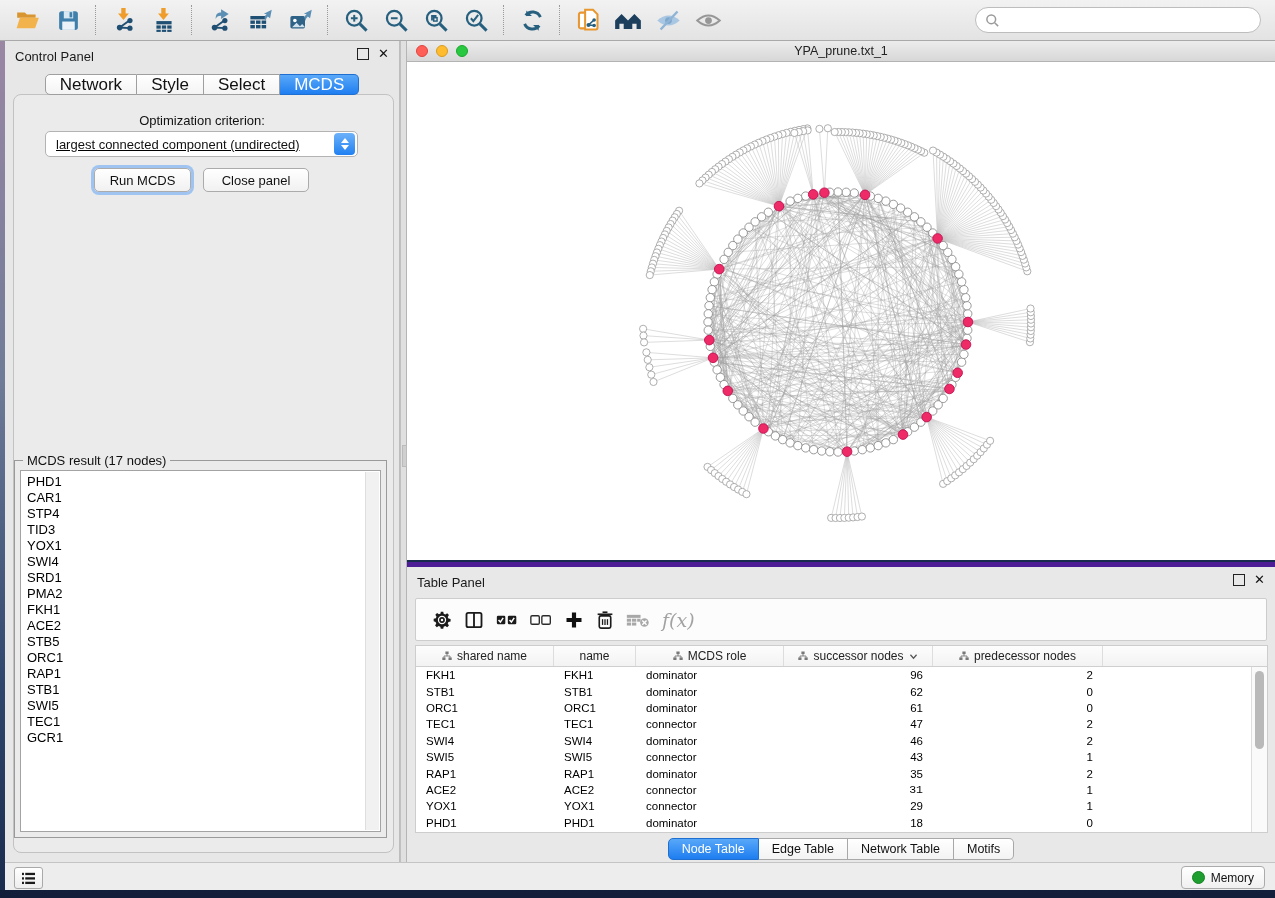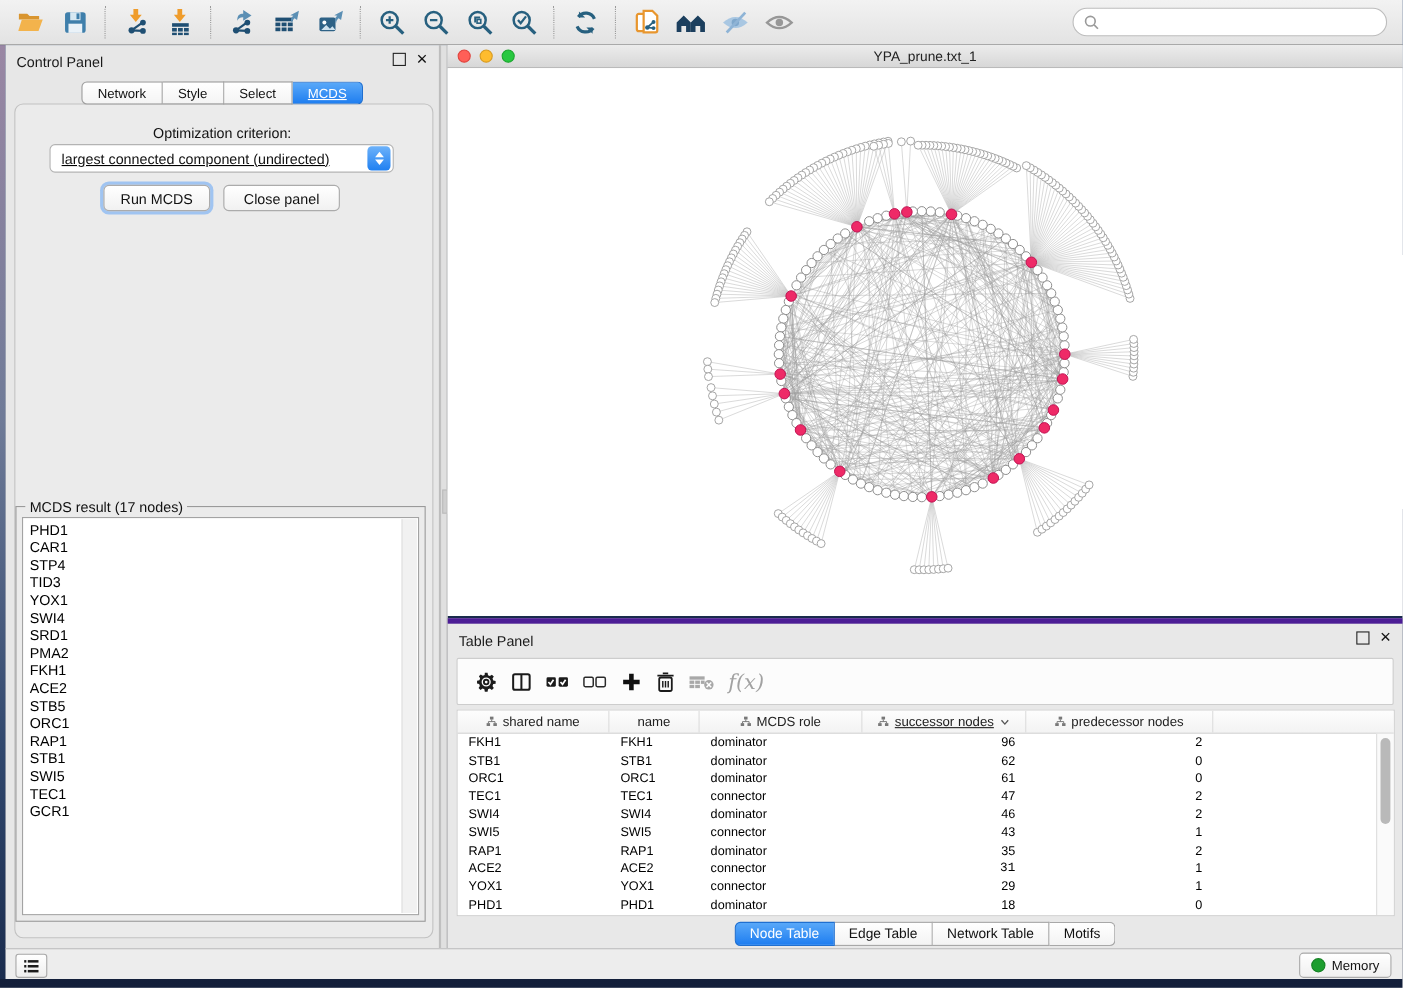--- a/index.html
+++ b/index.html
@@ -23,23 +23,23 @@
     background:linear-gradient(#9a87a4,#6f7b98 40%,#31486e 75%,#1a2c4e);}
   
   .control-panel{position:absolute;left:5px;top:41px;width:395px;height:821px;background:#e7e7e7;box-sizing:border-box;border-right:1px solid #bdbdbd;}
   .panel-titlebar{position:relative;height:28px;}
   .panel-title{position:absolute;left:10px;top:8px;font-size:13px;color:#1a1a1a;}
   .panel-icons{position:absolute;right:10px;top:7px;display:flex;gap:9px;align-items:center;}
   .float-icon{width:10px;height:10px;border:1.6px solid #222;display:inline-block;}
   .close-icon{font-size:13px;font-weight:bold;color:#111;line-height:10px;}
   .seg-tabs{position:absolute;top:33px;left:0;right:0;display:flex;justify-content:center;z-index:3;}
   .seg{background:linear-gradient(#ffffff,#f4f4f4);border:1px solid #9f9f9f;border-left:none;
-    font-size:12px;color:#111;padding:3px 14px;height:21px;box-sizing:border-box;display:flex;align-items:center;}
+    font-size:17px;color:#111;padding:3px 14px;height:21px;box-sizing:border-box;display:flex;align-items:center;}
   .seg:first-child{border-left:1px solid #9f9f9f;border-radius:5px 0 0 5px;}
-  .seg:last-child{border-radius:0 5px 5px 0;text-decoration:underline;}
+  .seg:last-child{border-radius:0 5px 5px 0;}
   .seg.active{background:linear-gradient(#5aa9f9,#1f7ef0);border-color:#1f6fd0;color:#fff;}
   .inner-panel{position:absolute;left:8px;top:53px;width:379px;height:757px;
     background:#ebebeb;border:1px solid #c2c2c2;border-radius:8px;}
   .opt-label{position:absolute;left:0;right:0;top:72px;text-align:center;font-size:13px;color:#111;}
   .dropdown{position:absolute;left:40px;top:90px;width:313px;height:26px;background:#fff;border:1px solid #b3b3b3;
     border-radius:5px;display:flex;align-items:center;box-sizing:border-box;text-decoration:underline;}
   .dropdown .val{flex:1;font-size:13px;padding-left:10px;color:#111;white-space:nowrap;}
   .stepper{width:21px;height:22px;margin-right:2px;border-radius:4px;background:linear-gradient(#6db2fa,#2080f1);
     display:flex;flex-direction:column;align-items:center;justify-content:center;gap:2px;}
   .tri-up{width:0;height:0;border-left:4px solid transparent;border-right:4px solid transparent;border-bottom:5px solid #fff;}
@@ -1287,21 +1287,21 @@
           <svg width="10" height="10" viewBox="0 0 10 10">
             <g fill="#787878">
               <rect x="3.4" y="0.5" width="3.2" height="2.6"></rect>
               <rect x="0.3" y="6.4" width="3.2" height="2.6"></rect>
               <rect x="6.5" y="6.4" width="3.2" height="2.6"></rect>
             </g>
             <path d="M5 3 v2 M2 6.5 V5 h6 v1.5" stroke="#787878" stroke-width="0.9" fill="none"></path>
           </svg>
           <span>MCDS role</span>
         </div>
-        <div class="th" style="width: 149px; text-decoration: underline;">
+        <div class="th" style="width: 149px;">
           <svg width="10" height="10" viewBox="0 0 10 10">
             <g fill="#787878">
               <rect x="3.4" y="0.5" width="3.2" height="2.6"></rect>
               <rect x="0.3" y="6.4" width="3.2" height="2.6"></rect>
               <rect x="6.5" y="6.4" width="3.2" height="2.6"></rect>
             </g>
             <path d="M5 3 v2 M2 6.5 V5 h6 v1.5" stroke="#787878" stroke-width="0.9" fill="none"></path>
           </svg>
           <span>successor nodes</span>
           <svg width="9" height="7" viewBox="0 0 10 8">

